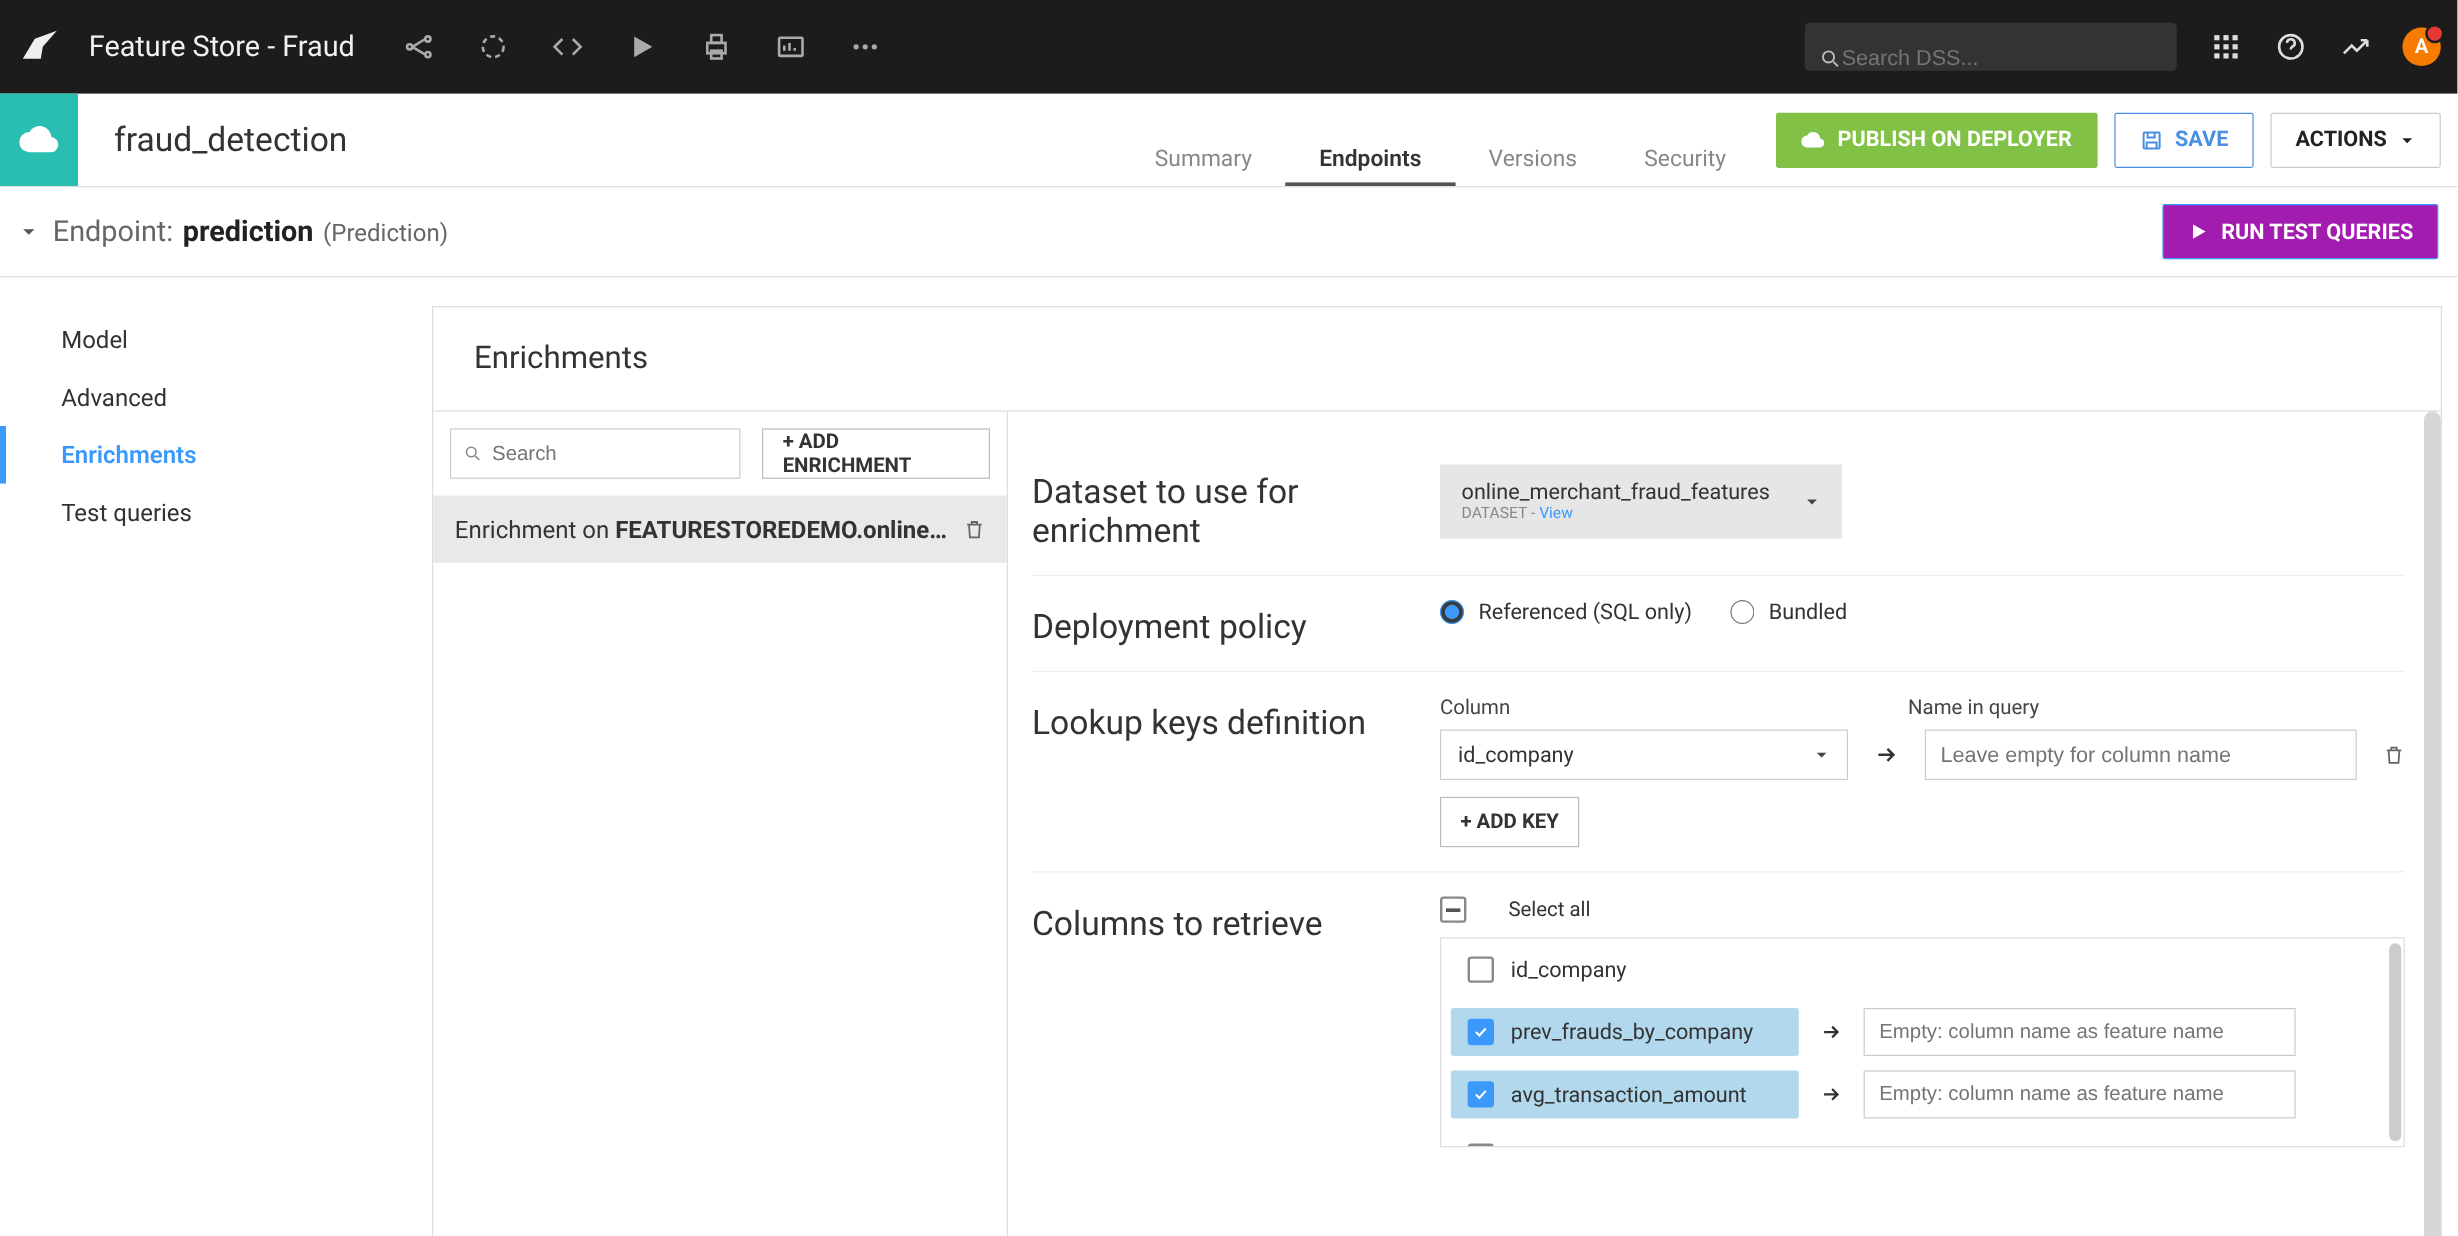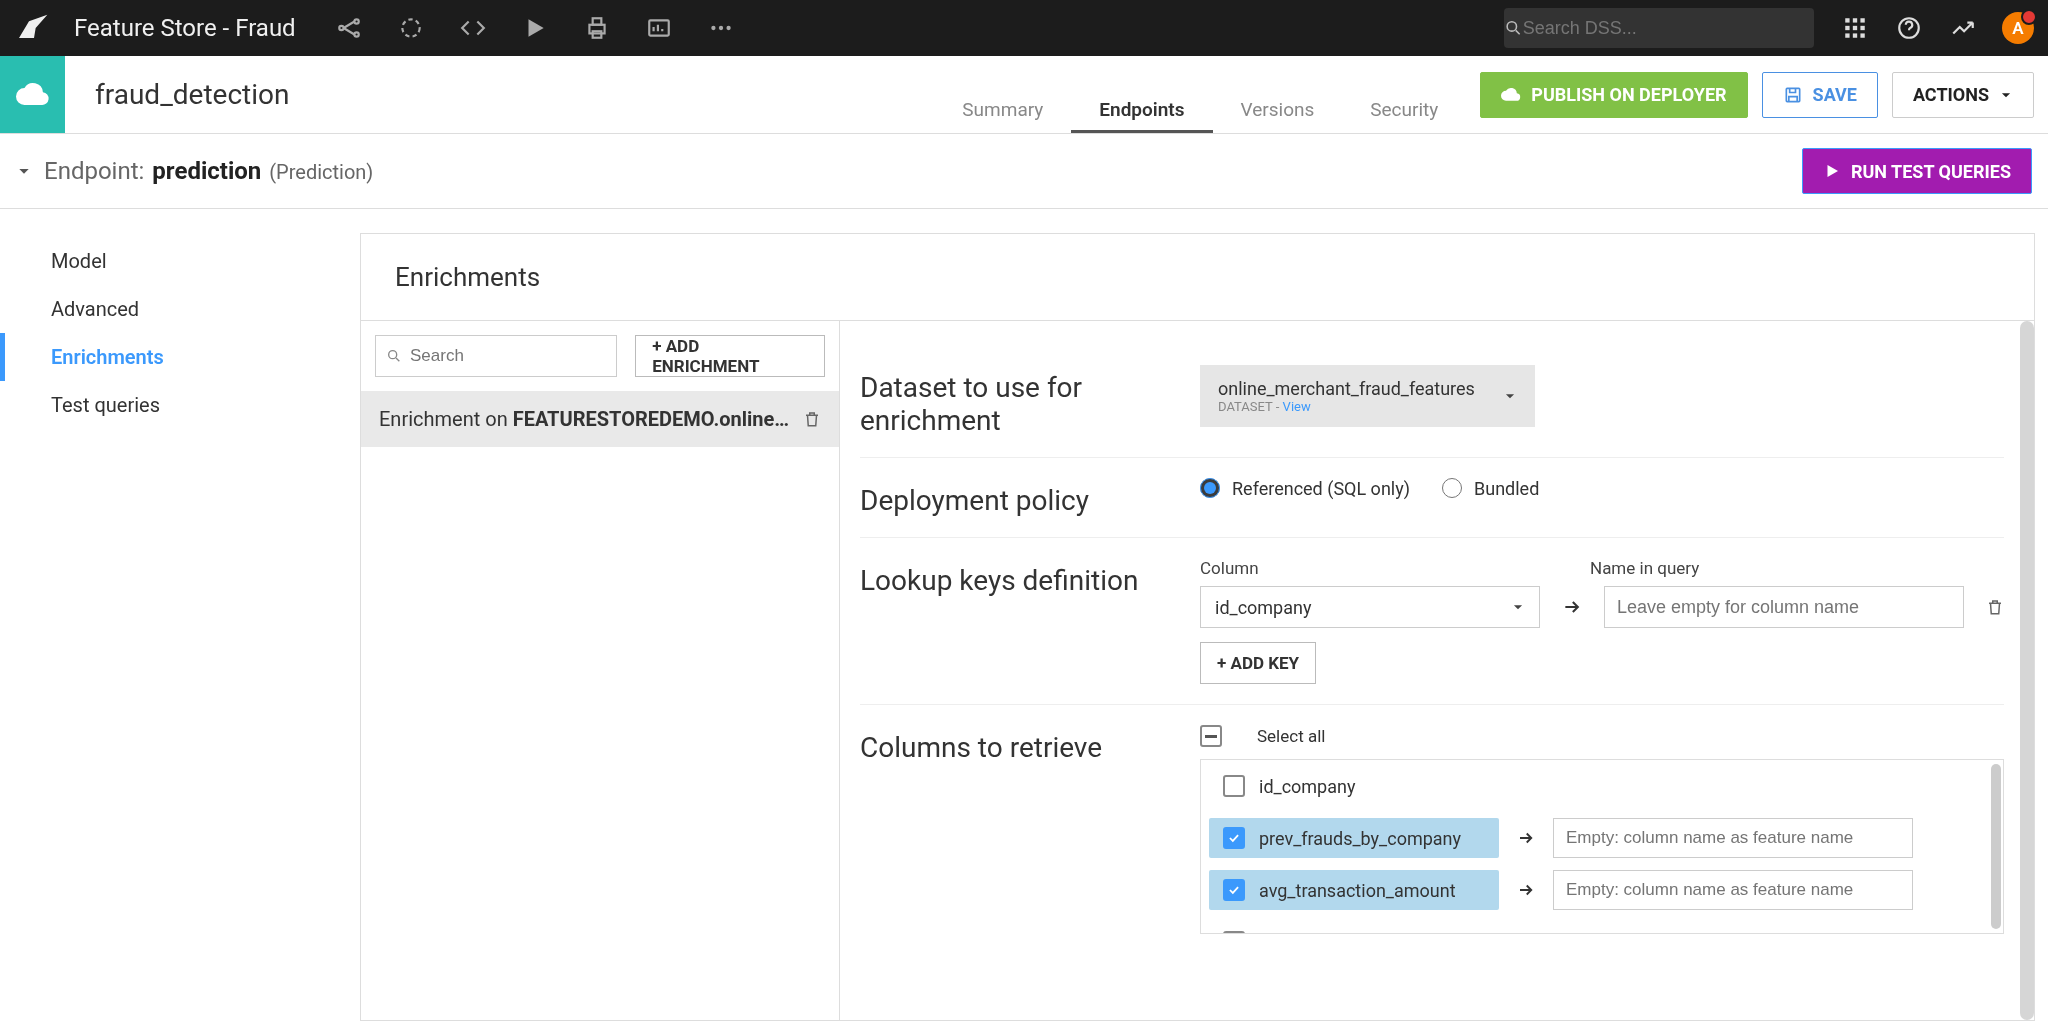--- a/index.html
+++ b/index.html
@@ -1,25 +1,25 @@
 <!DOCTYPE html>
 <html><head>
 <meta charset="utf-8">
 <style>
   * { box-sizing: border-box; margin: 0; padding: 0; }
   html, body { font-family: -apple-system, BlinkMacSystemFont, "Segoe UI", Roboto, Arial, sans-serif; font-size: 17px; color: #333; height: 100%; background: #fff; }
   
-  .topbar { background: #1c1c1c; height: 56px; display: flex; align-items: center; padding: 0 14px; color: #ddd; }
+  .topbar { background: #1c1c1c; height: 78px; display: flex; align-items: center; padding: 0 14px; color: #ddd; }
   .topbar .bird { width: 40px; display:flex; align-items:center; justify-content:center;}
   .topbar .proj-name { font-size: 24px; color: #f0f0f0; padding-left: 20px; padding-right: 20px; white-space: nowrap; }
   .topbar .tb-icons { display: flex; align-items: center; gap: 32px; padding-left: 18px; }
   .tb-icon { width: 30px; height: 30px; display:flex; align-items:center; justify-content:center; color: #aaa; }
   .tb-icon svg { width: 26px; height: 26px; }
   .topbar .spacer { flex: 1; }
-  .topbar .search-wrap { background: #333; border-radius: 4px; height: 40px; width: 310px; display:flex; align-items:center; padding: 0 0; gap: 0; }
+  .topbar .search-wrap { background: #333; border-radius: 4px; height: 40px; width: 310px; display:flex; align-items:flex-end; padding: 0 12px; gap: 0; }
   .topbar .search-wrap input { background: transparent; border: none; outline: none; color: #ccc; font-size: 18px; width: 100%; }
   .topbar .right-icons { display: flex; align-items: center; gap: 24px; padding-left: 26px; }
   .avatar { width: 32px; height: 32px; border-radius: 50%; background: #f57c00; color: #fff; display:flex; align-items:center; justify-content:center; font-weight:600; font-size: 17px; position: relative; }
   .avatar::after { content:""; position:absolute; top:-3px; right:-3px; width:12px; height:12px; background:#e53935; border-radius:50%; border:2px solid #1c1c1c;}
   
   .subhead { height: 78px; display: flex; align-items: stretch; border-bottom: 1px solid #ddd; }
   .subhead .iconbox { width: 65px; background: #29beb0; display:flex; align-items:center; justify-content:center; color:#fff; }
   .subhead .model-name { font-size: 28px; padding-left: 30px; display:flex; align-items:center; flex:1; color:#333; }
   .subhead .tabs { display:flex; align-items:stretch; gap: 0; margin-top: 32px; }
   .subhead .tab { padding: 0 28px; display:flex; align-items:center; font-size: 19px; color:#888; cursor:pointer; border-bottom: 3px solid transparent; }

